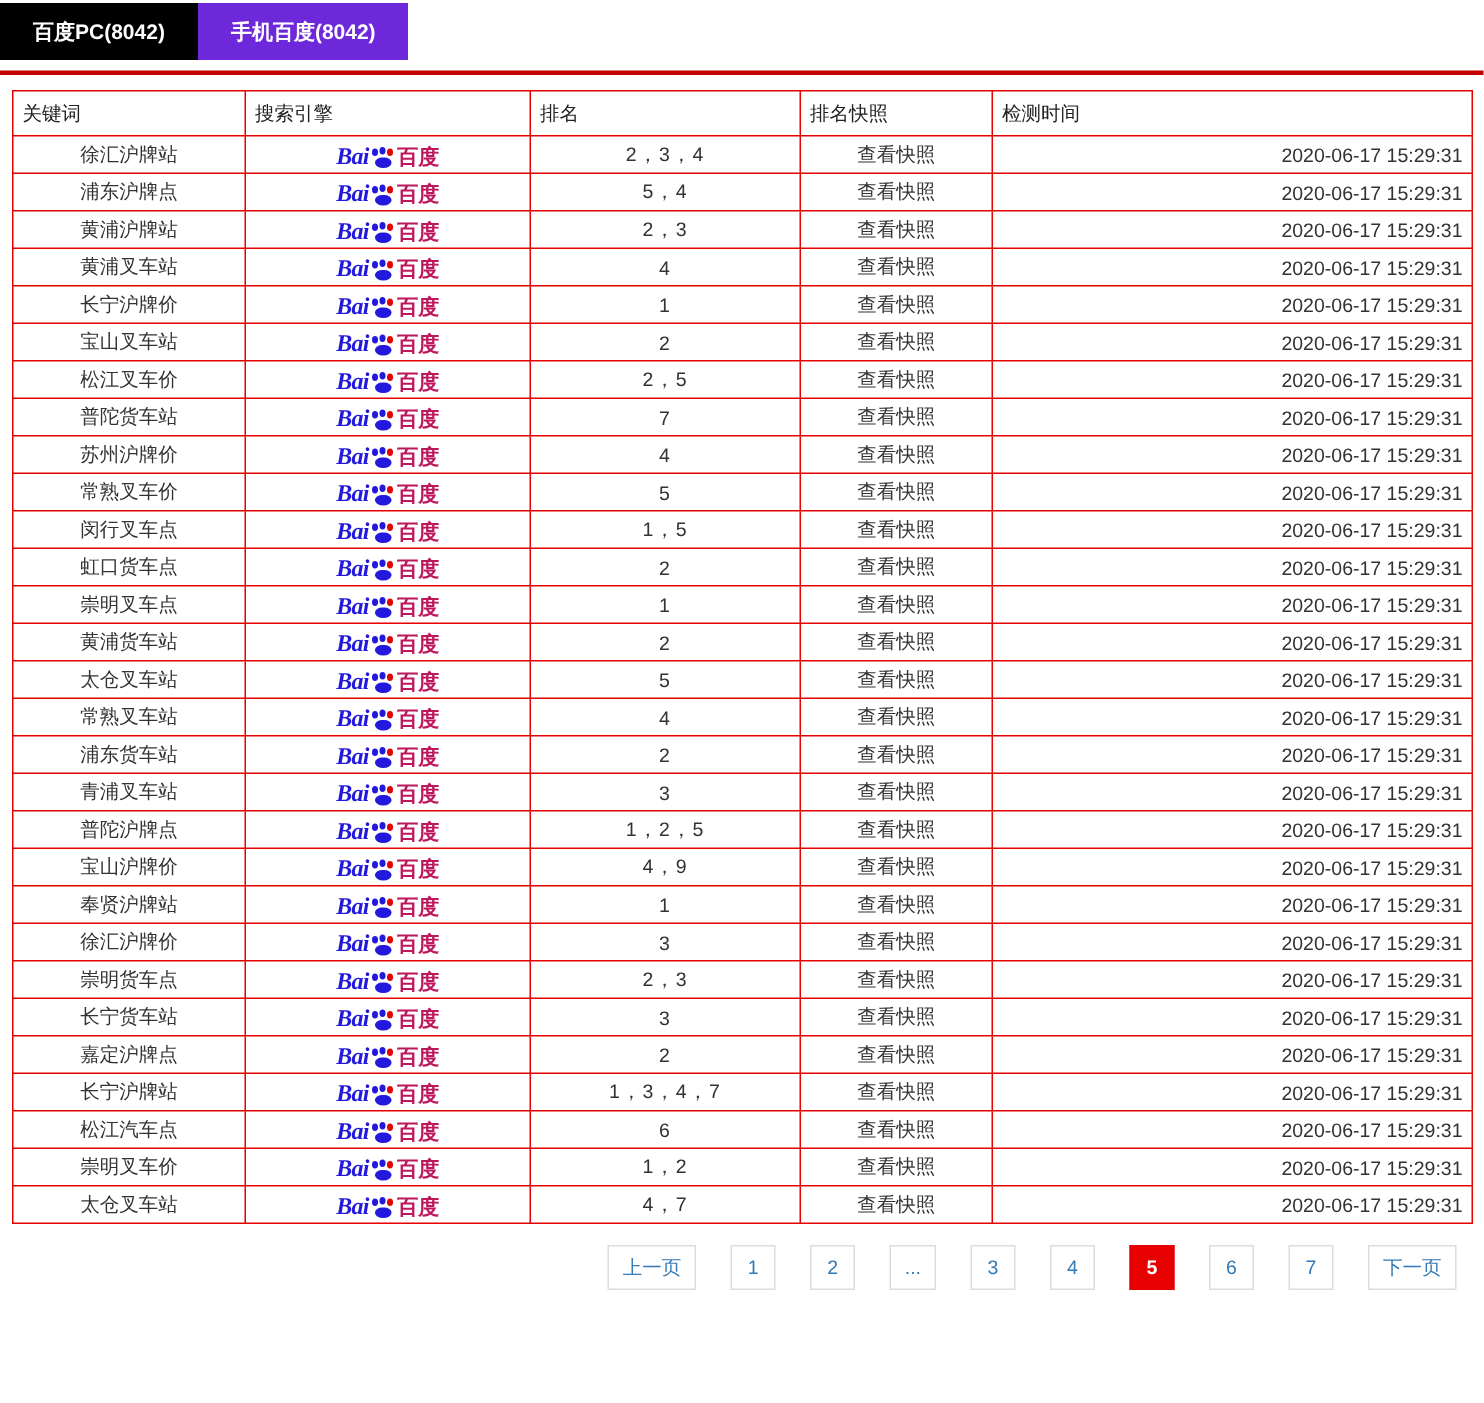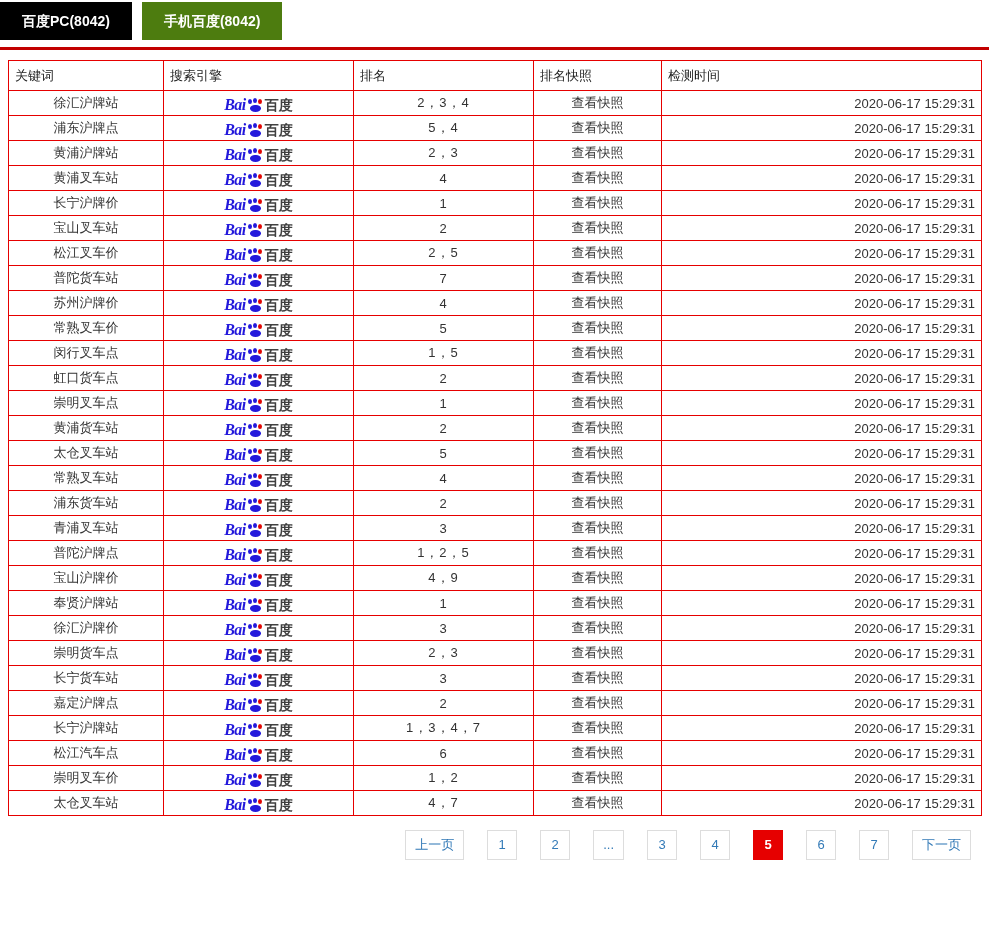--- a/index.html
+++ b/index.html
@@ -35,22 +35,21 @@
     font-size: 14px;
     font-weight: bold;
     color: #ffffff;
     cursor: pointer;
     white-space: nowrap;
   }
   .tab.black {
     background: #000000;
   }
   .tab.red {
-    background: #4d7c0f;
-    margin-left: 10px;
+    background: #6d28d9;
   }
 
   .tabs-underline {
     height: 3px;
     background: #c20000;
     width: 989px;
     margin-top: 7px;
   }
 
   
@@ -123,21 +122,21 @@
     display: block;
   }
   .baidu-logo .paw i:nth-child(1) { width: 4px; height: 5px; left: 1px;  top: 1px; }
   .baidu-logo .paw i:nth-child(2) { width: 4px; height: 5px; left: 6px;  top: 0px; }
   .baidu-logo .paw i:nth-child(3) { width: 4px; height: 5px; left: 11px; top: 1px; background:#e10602; }
   .baidu-logo .paw i:nth-child(4) { width: 11px; height: 7px; left: 3px; top: 7px; border-radius: 45% 45% 50% 50%; }
   .baidu-logo .cn {
     font-family: "DejaVu Sans", sans-serif;
     font-size: 14px;
     font-weight: bold;
-    color: #404040;
+    color: #be185d;
     vertical-align: middle;
   }
 
   
   .pager {
     display: flex;
     justify-content: flex-end;
     align-items: center;
     padding: 14px 18px 0 0;
     gap: 6px;

